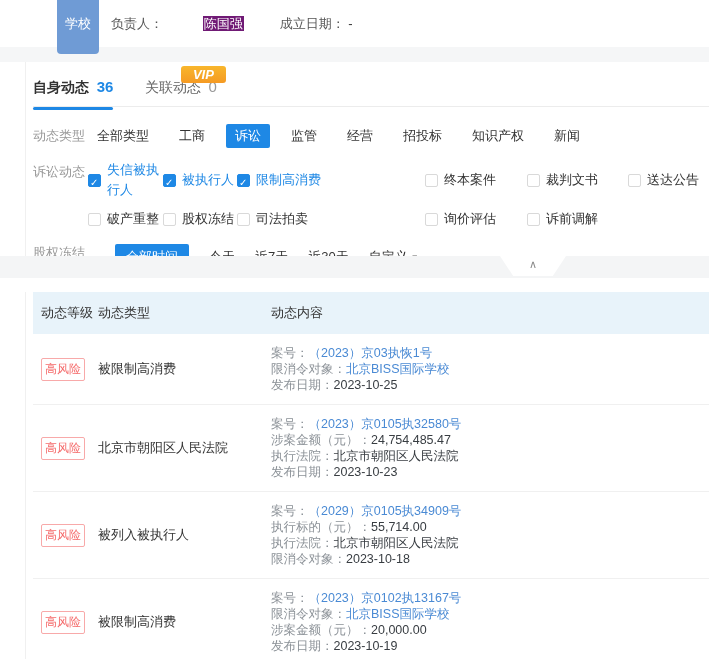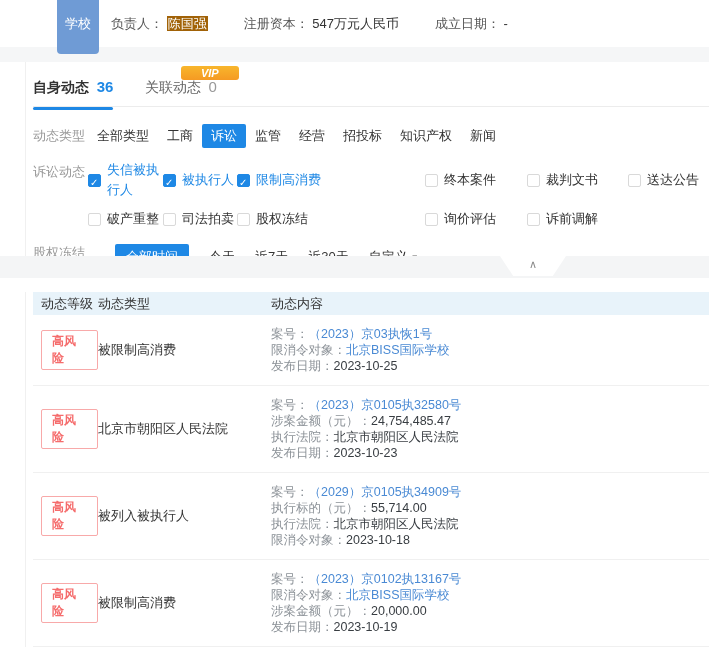--- a/index.html
+++ b/index.html
@@ -4,43 +4,43 @@
 <style>
   * { margin:0; padding:0; box-sizing:border-box; }
   html,body { width:709px; height:659px; overflow:hidden; background:#fff;
     font-family:"Liberation Sans","DejaVu Sans",sans-serif; font-size:13px; color:#333; }
 
   
   .top-card { height:47px; display:flex; align-items:center; padding-left:57px; background:#fff; }
   .type-badge { background:#6f9bd5; color:#fff; font-size:13px; padding:21px 8px; border-radius:4px; margin-right:12px; }
   .hfield { margin-right:36px; color:#555; white-space:nowrap; }
   .hfield .hval { color:#333; }
-  .hfield .hval.hilite { background:#a16207; color:#fff; padding:0 1px; }
+  .hfield .hval.hilite { background:#701a75; color:#fff; padding:0 1px;margin-left:36px; }
 
   .gray-gap { height:15px; background:#f5f6f7; }
 
   
   .section { margin-left:25px; border-left:1px solid #f0f0f0; padding-left:7px; }
   .upper { height:194px; }
 
   .tabs-row { height:45px; position:relative; border-bottom:1px solid #ececec; padding-top:16px; }
   .tab { display:inline-block; position:relative; margin-right:28px; padding-bottom:13px; cursor:pointer; }
   .tab .t-label { font-size:14px; color:#666; }
   .tab.active .t-label { color:#333; font-weight:bold; }
   .tab .t-count { font-size:15px; margin-left:4px; color:#999; }
   .tab.active .t-count { color:#1e88e5; font-weight:bold; }
   .tab .underline { position:absolute; left:0; right:0; bottom:0; height:3px; background:#1e88e5; border-radius:2px; }
   .vip { position:absolute; top:-12px; left:36px; background:linear-gradient(#f8b62c,#f59a23);
-    color:#fff; font-size:11px; font-style:italic; font-weight:bold; padding:1px 20px; border-radius:3px; }
+    color:#fff; font-size:13px; font-style:italic; font-weight:bold; padding:1px 12px; border-radius:3px; }
 
   .filters { padding-top:17px; }
   .f-row { display:flex; margin-bottom:12px; align-items:flex-start; }
   .f-label { width:55px; color:#999; flex:none; line-height:24px; }
 
-  .pill-list { display:flex; align-items:center; }
+  .pill-list { display:flex; align-items:center; gap:12px; }
   .pill { padding:3px 9px; border-radius:2px; color:#333; cursor:pointer; }
   .pill.active { background:#1e88e5; color:#fff; }
 
   .cb-grid { display:grid; grid-template-columns:75px 74px 188px 102px 101px auto; row-gap:9px; }
   .cb-item { display:flex; align-items:center; gap:6px; line-height:20px; cursor:pointer; }
   .cb { width:13px; height:13px; border:1px solid #d9d9d9; border-radius:2px; background:#fff; flex:none; position:relative; }
   .cb.checked, .cb.indet { background:#1e88e5; border-color:#1e88e5; }
   .cb.checked::after { content:"✓"; position:absolute; left:1px; top:-2px; color:#fff; font-size:10px; }
   .cb.indet::after { content:""; position:absolute; left:2px; top:5px; width:7px; height:2px; background:#fff; }
   .cb-label { color:#333; }
@@ -52,45 +52,41 @@
   .caret { font-size:8px; color:#666; margin-left:3px; vertical-align:1px; }
 
   
   .collapse-band { height:22px; background:#f4f5f6; position:relative; }
   .collapse-tab { position:absolute; left:500px; top:0; width:66px; height:20px; background:#fff;
     clip-path:polygon(0 0,100% 0,80% 100%,20% 100%); text-align:center; cursor:pointer; }
   .collapse-tab .chev { color:#8a8a8a; font-size:11px; line-height:16px; display:inline-block; }
 
   
   .table-sec { margin-top:14px; }
-  .t-header { height:23px; background:#e8f3fa; display:flex; align-items:center; padding-left:8px; color:#333; }
+  .t-header { height:42px; background:#e8f3fa; display:flex; align-items:center; padding-left:8px; color:#333; }
   .col-level { width:57px; flex:none; }
   .col-type { width:173px; flex:none; }
   .col-content { flex:1; }
   .t-row { display:flex; align-items:center; padding:11px 0 11px 8px; border-bottom:1px solid #f0f0f0; }
   .risk-badge { display:inline-block; border:1px solid #f8a9a9; color:#f56c6c; background:#fff;
-    font-size:12px; padding:2px 10px; border-radius:2px;font-weight:bold; }
+    font-size:12px; padding:2px 3px; border-radius:2px; }
   .type-text { color:#333; }
   .c-line { line-height:16px; font-size:12.5px; white-space:nowrap; }
   .c-label { color:#8b9197;font-family:Liberation Serif, serif; }
   .c-val { color:#383d42; }
   .c-val.link { color:#4a8ad4; cursor:pointer; }
 </style>
 </head>
 <body>
 
 <div class="top-card">
   <span class="type-badge">学校</span>
   <span class="hfield">
     <span>负责人：</span>
     <span class="hval hilite">陈国强</span>
-  </span>
-  <span class="hfield">
-    <span>注册资本：</span>
-    <span class="hval">547万元人民币</span>
   </span>
   <span class="hfield">
     <span>成立日期：</span>
     <span class="hval">-</span>
   </span>
 </div>
 
 <div class="gray-gap"></div>
 
 <div class="section upper">
@@ -150,25 +146,25 @@
         <label class="cb-item">
           <span class="cb"></span>
           <span class="cb-label">送达公告</span>
         </label>
         <label class="cb-item">
           <span class="cb"></span>
           <span class="cb-label">破产重整</span>
         </label>
         <label class="cb-item">
           <span class="cb"></span>
+          <span class="cb-label">股权冻结</span>
+        </label>
+        <label class="cb-item">
+          <span class="cb"></span>
           <span class="cb-label">司法拍卖</span>
-        </label>
-        <label class="cb-item">
-          <span class="cb"></span>
-          <span class="cb-label">股权冻结</span>
         </label>
         <label class="cb-item">
           <span class="cb"></span>
           <span class="cb-label">询价评估</span>
         </label>
         <label class="cb-item">
           <span class="cb"></span>
           <span class="cb-label">诉前调解</span>
         </label>
       </span>

